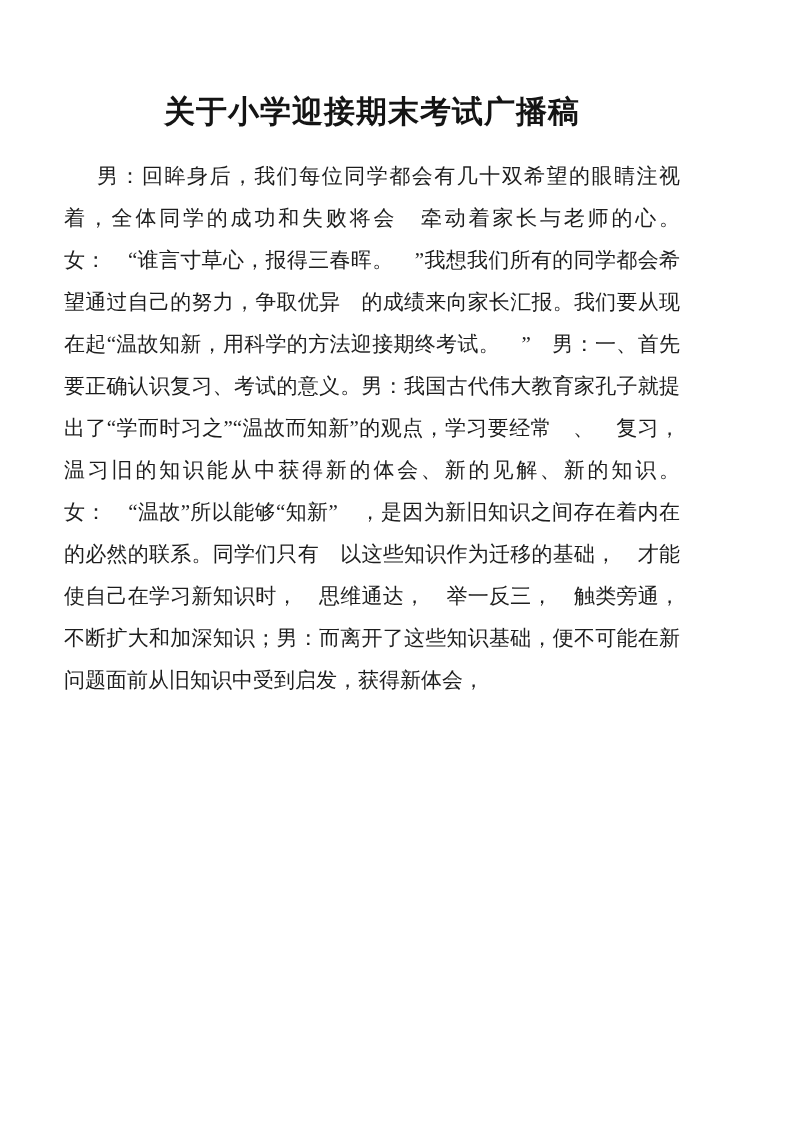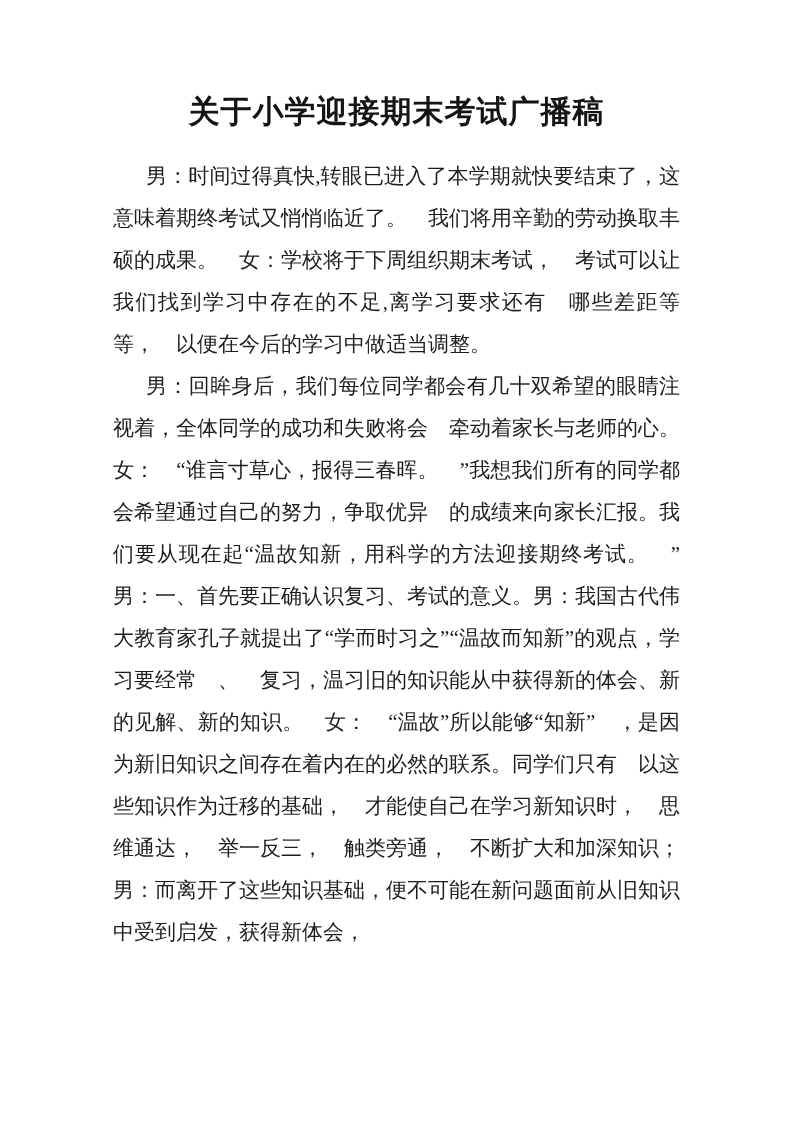--- a/index.html
+++ b/index.html
@@ -9,21 +9,21 @@
   body {
     width: 793px;
     height: 1122px;
     background: #ffffff;
     overflow: hidden;
   }
   .page {
     box-sizing: border-box;
     width: 793px;
     height: 1122px;
-    padding: 88px 113px 0 113px;
+    padding: 88px 113px 0 64px;
     background: #ffffff;
   }
   .doc-title {
     margin: 0;
     font-family: "Liberation Sans", "DejaVu Sans", sans-serif;
     font-weight: bold;
     font-size: 31px;
     line-height: 47px;
     text-align: center;
     color: #141414;
@@ -44,16 +44,15 @@
     text-indent: 33px;
     word-break: break-all;
   }
 </style>
 </head>
 <body>
 
 <div class="page">
   <h1 class="doc-title">关于小学迎接期末考试广播稿</h1>
   <div class="doc-body">
-    <p class="para">男：时间过得真快,转眼已进入了本学期就快要结束了，这意味着期终考试又悄悄临近了。　我们将用辛勤的劳动换取丰硕的成果。　女：学校将于下周组织期末考试，　考试可以让我们找到学习中存在的不足,离学习要求还有　哪些差距等等，　以便在今后的学习中做适当调整。</p>
     <p class="para">男：回眸身后，我们每位同学都会有几十双希望的眼睛注视着，全体同学的成功和失败将会　牵动着家长与老师的心。　女：　“谁言寸草心，报得三春晖。　”我想我们所有的同学都会希望通过自己的努力，争取优异　的成绩来向家长汇报。我们要从现在起“温故知新，用科学的方法迎接期终考试。　”　男：一、首先要正确认识复习、考试的意义。男：我国古代伟大教育家孔子就提出了“学而时习之”“温故而知新”的观点，学习要经常　、　复习，温习旧的知识能从中获得新的体会、新的见解、新的知识。　女：　“温故”所以能够“知新”　，是因为新旧知识之间存在着内在的必然的联系。同学们只有　以这些知识作为迁移的基础，　才能使自己在学习新知识时，　思维通达，　举一反三，　触类旁通，　不断扩大和加深知识；男：而离开了这些知识基础，便不可能在新问题面前从旧知识中受到启发，获得新体会，</p>
   </div>
 </div>
 
 </body></html>

